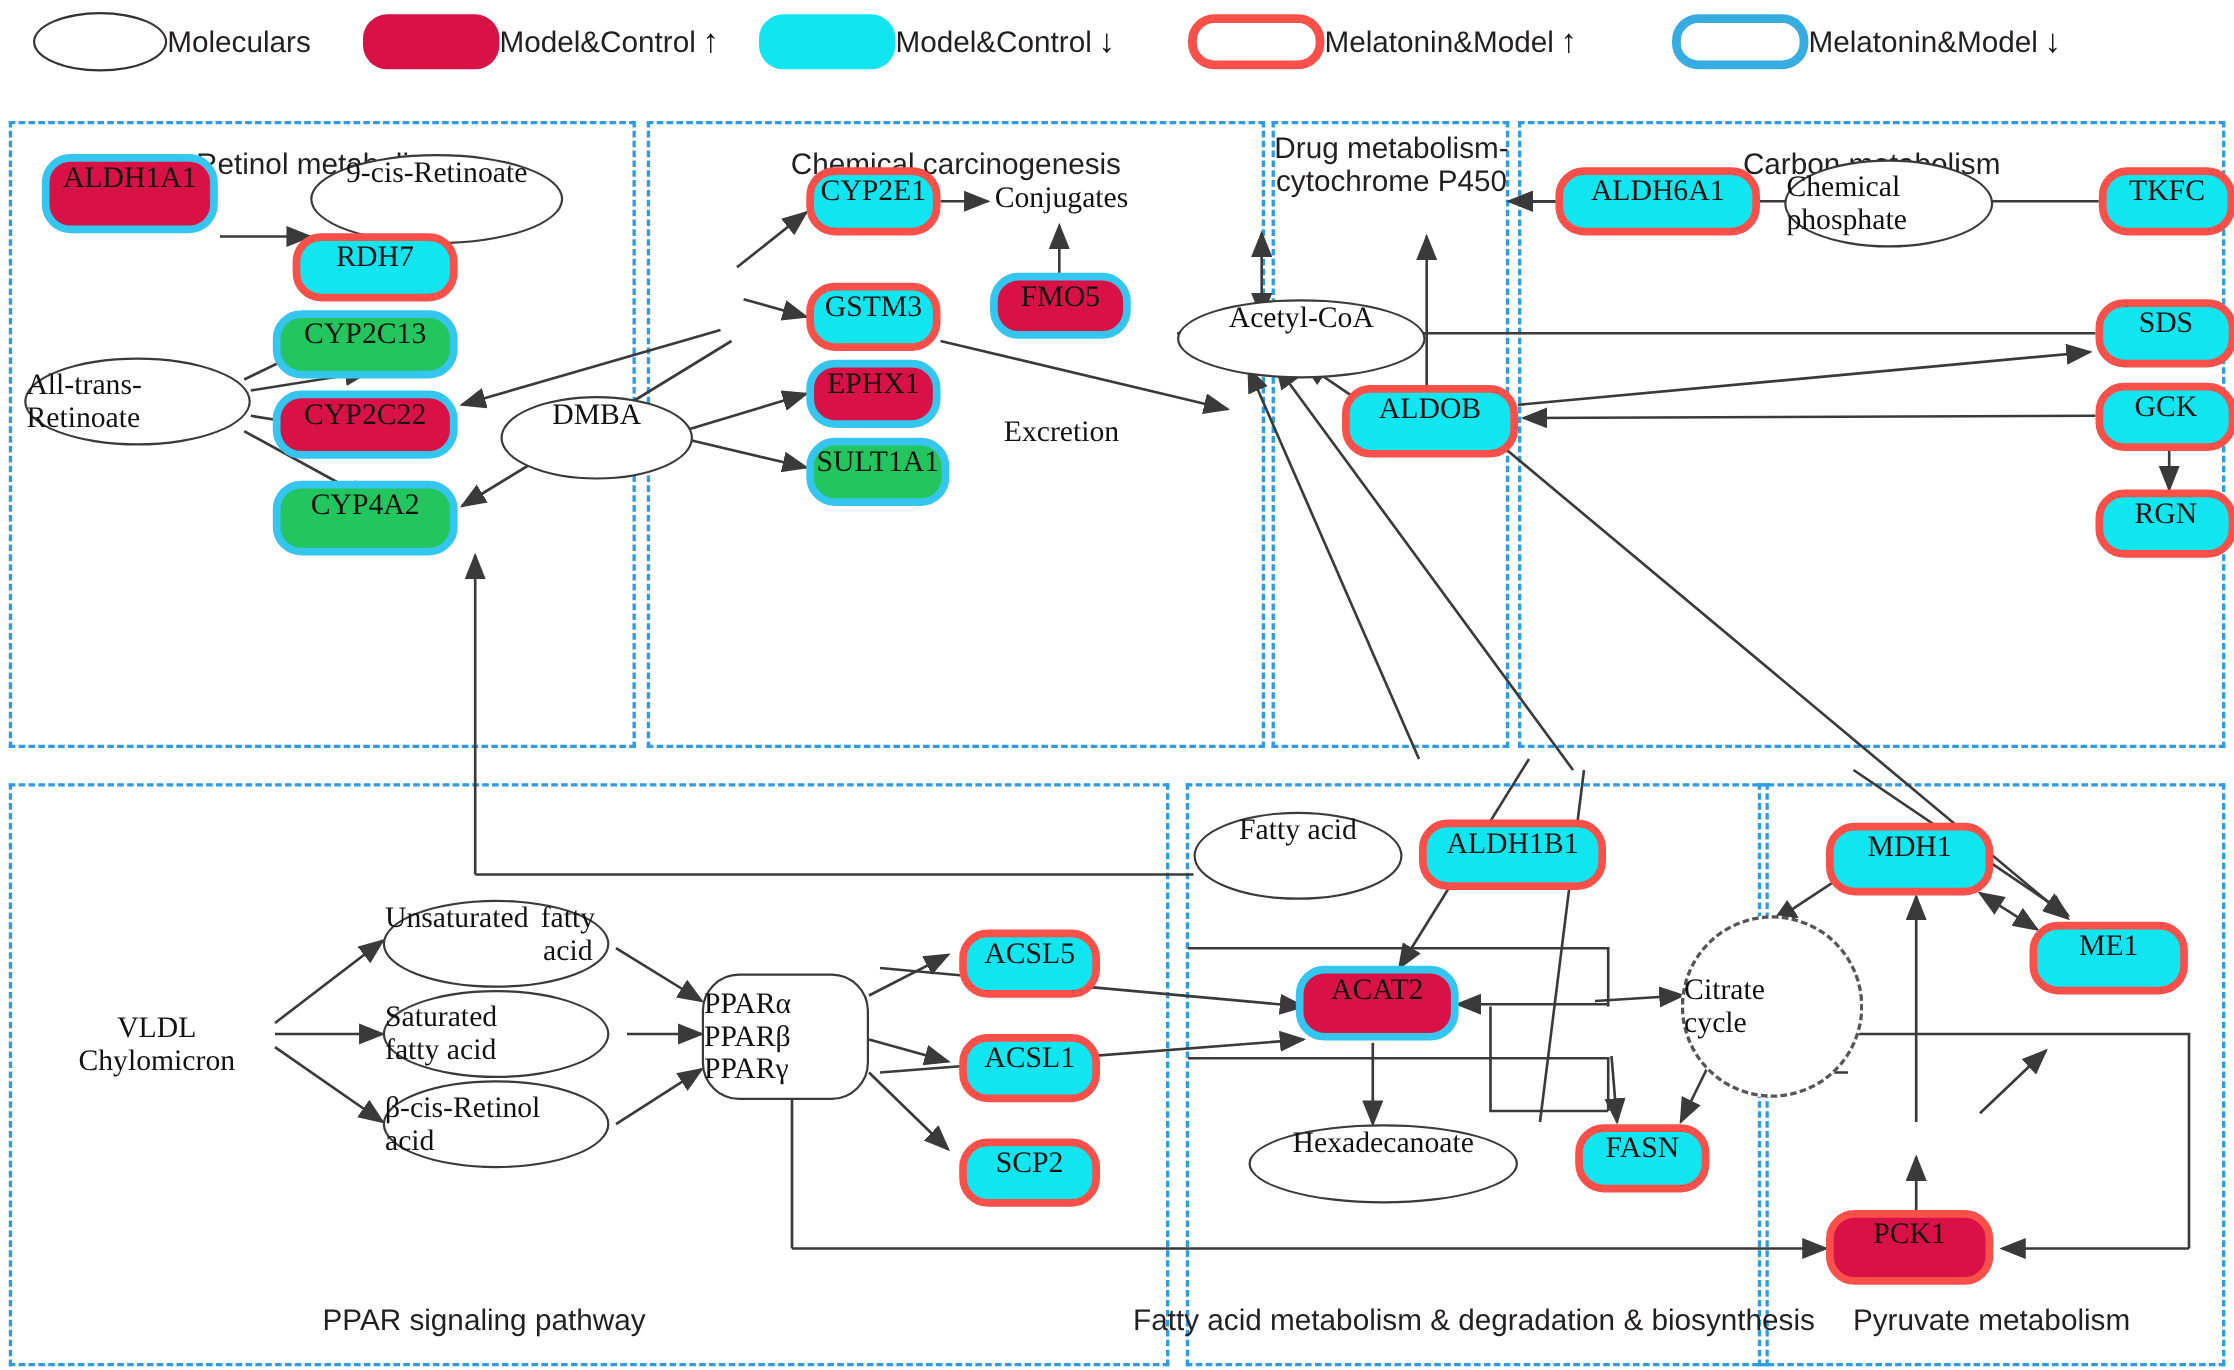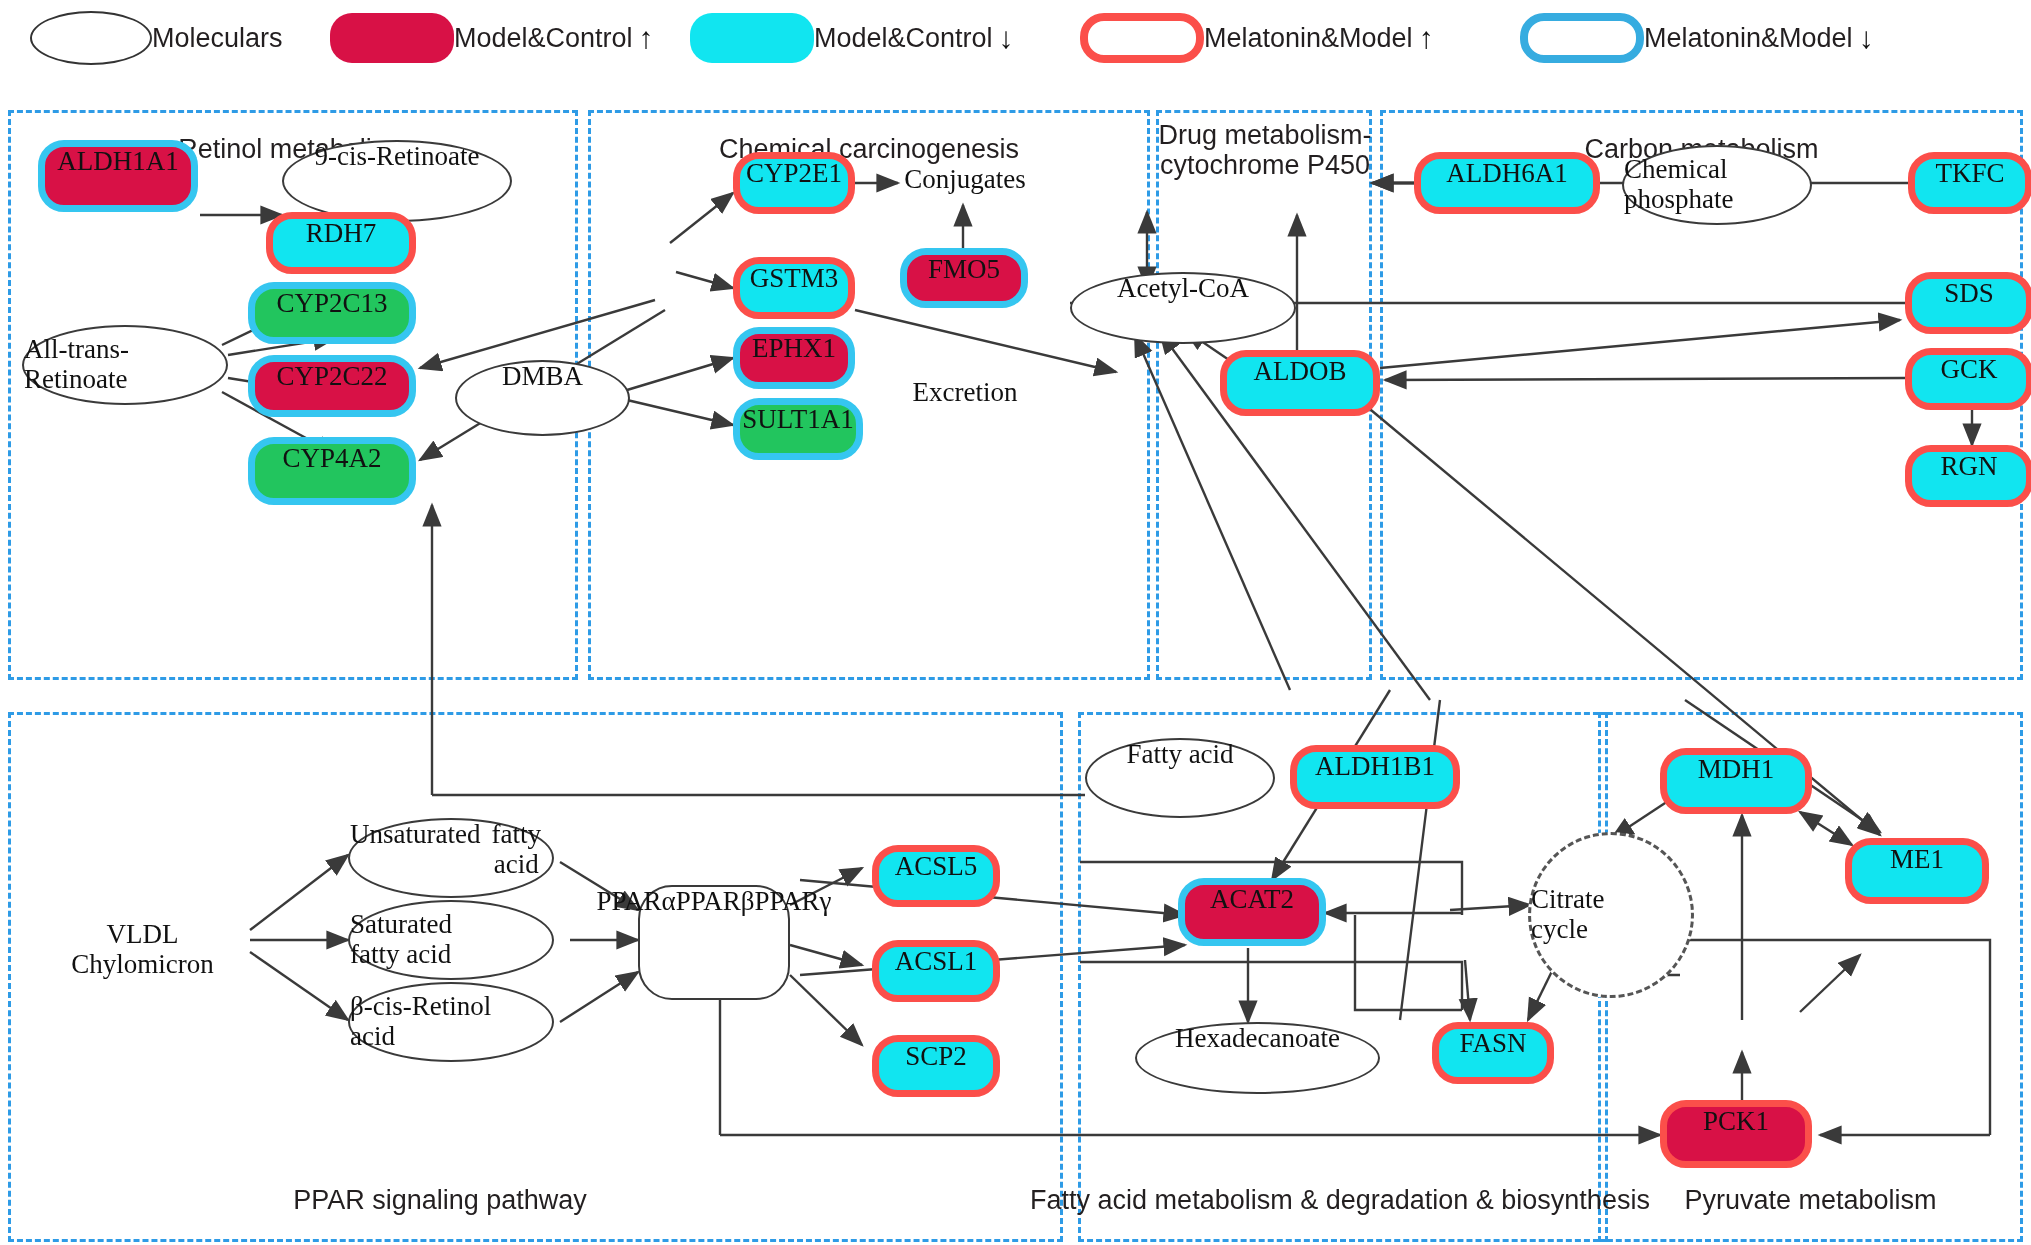--- a/index.html
+++ b/index.html
@@ -301,21 +301,21 @@
     <span>fatty acid</span>
   </div>
   <div class="node ell" style="left:348px;top:900px;width:206px;height:80px;flex-direction:column;">
     <span>Saturated</span>
     <span>fatty acid</span>
   </div>
   <div class="node ell" style="left:348px;top:982px;width:206px;height:80px;flex-direction:column;">
     <span>β-cis-Retinol</span>
     <span>acid</span>
   </div>
-  <div class="node" style="left:638px;top:885px;width:152px;height:115px;flex-direction:row;
+  <div class="node" style="left:638px;top:885px;width:152px;height:115px;flex-direction:column;
        background:#fff;border:2px solid #3a3a3a;border-radius:34px;">
     <span>PPARα</span>
     <span>PPARβ</span>
     <span>PPARγ</span>
   </div>
   <div class="node rr f-cyan-o-red" style="left:872px;top:845px;width:128px;height:62px;">
     <span>ACSL5</span>
   </div>
   <div class="node rr f-cyan-o-red" style="left:872px;top:940px;width:128px;height:62px;">
     <span>ACSL1</span>

